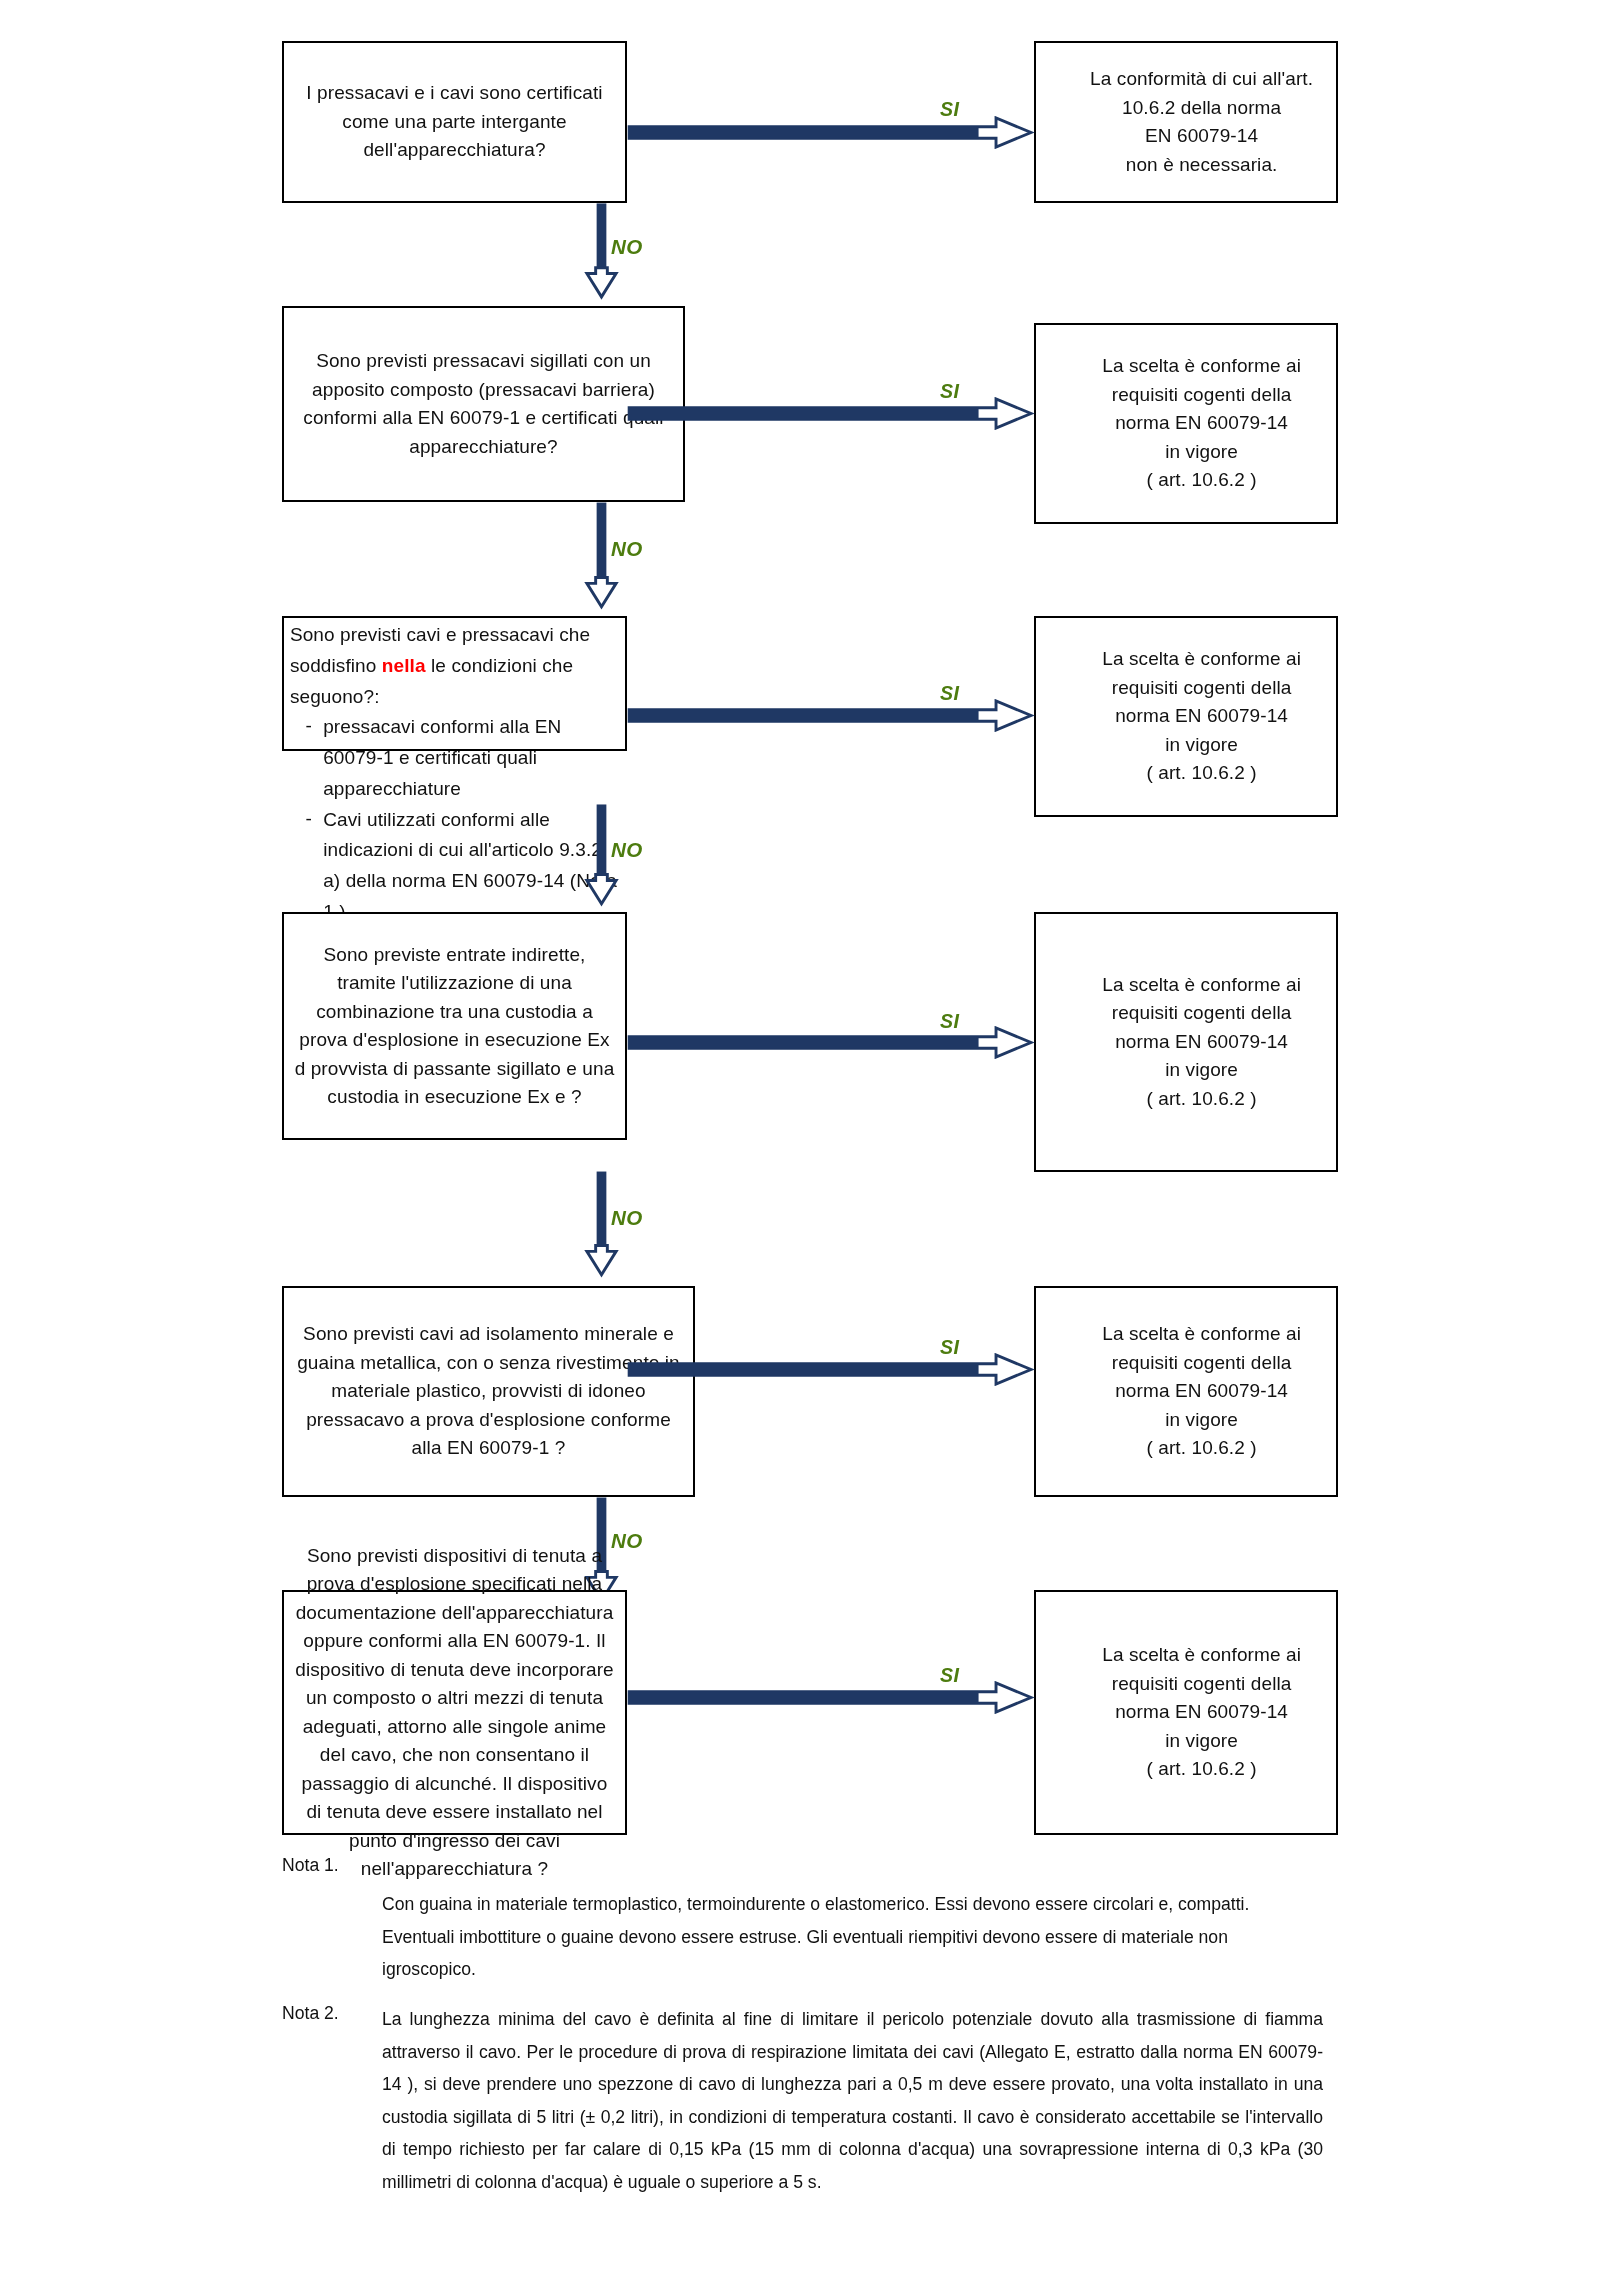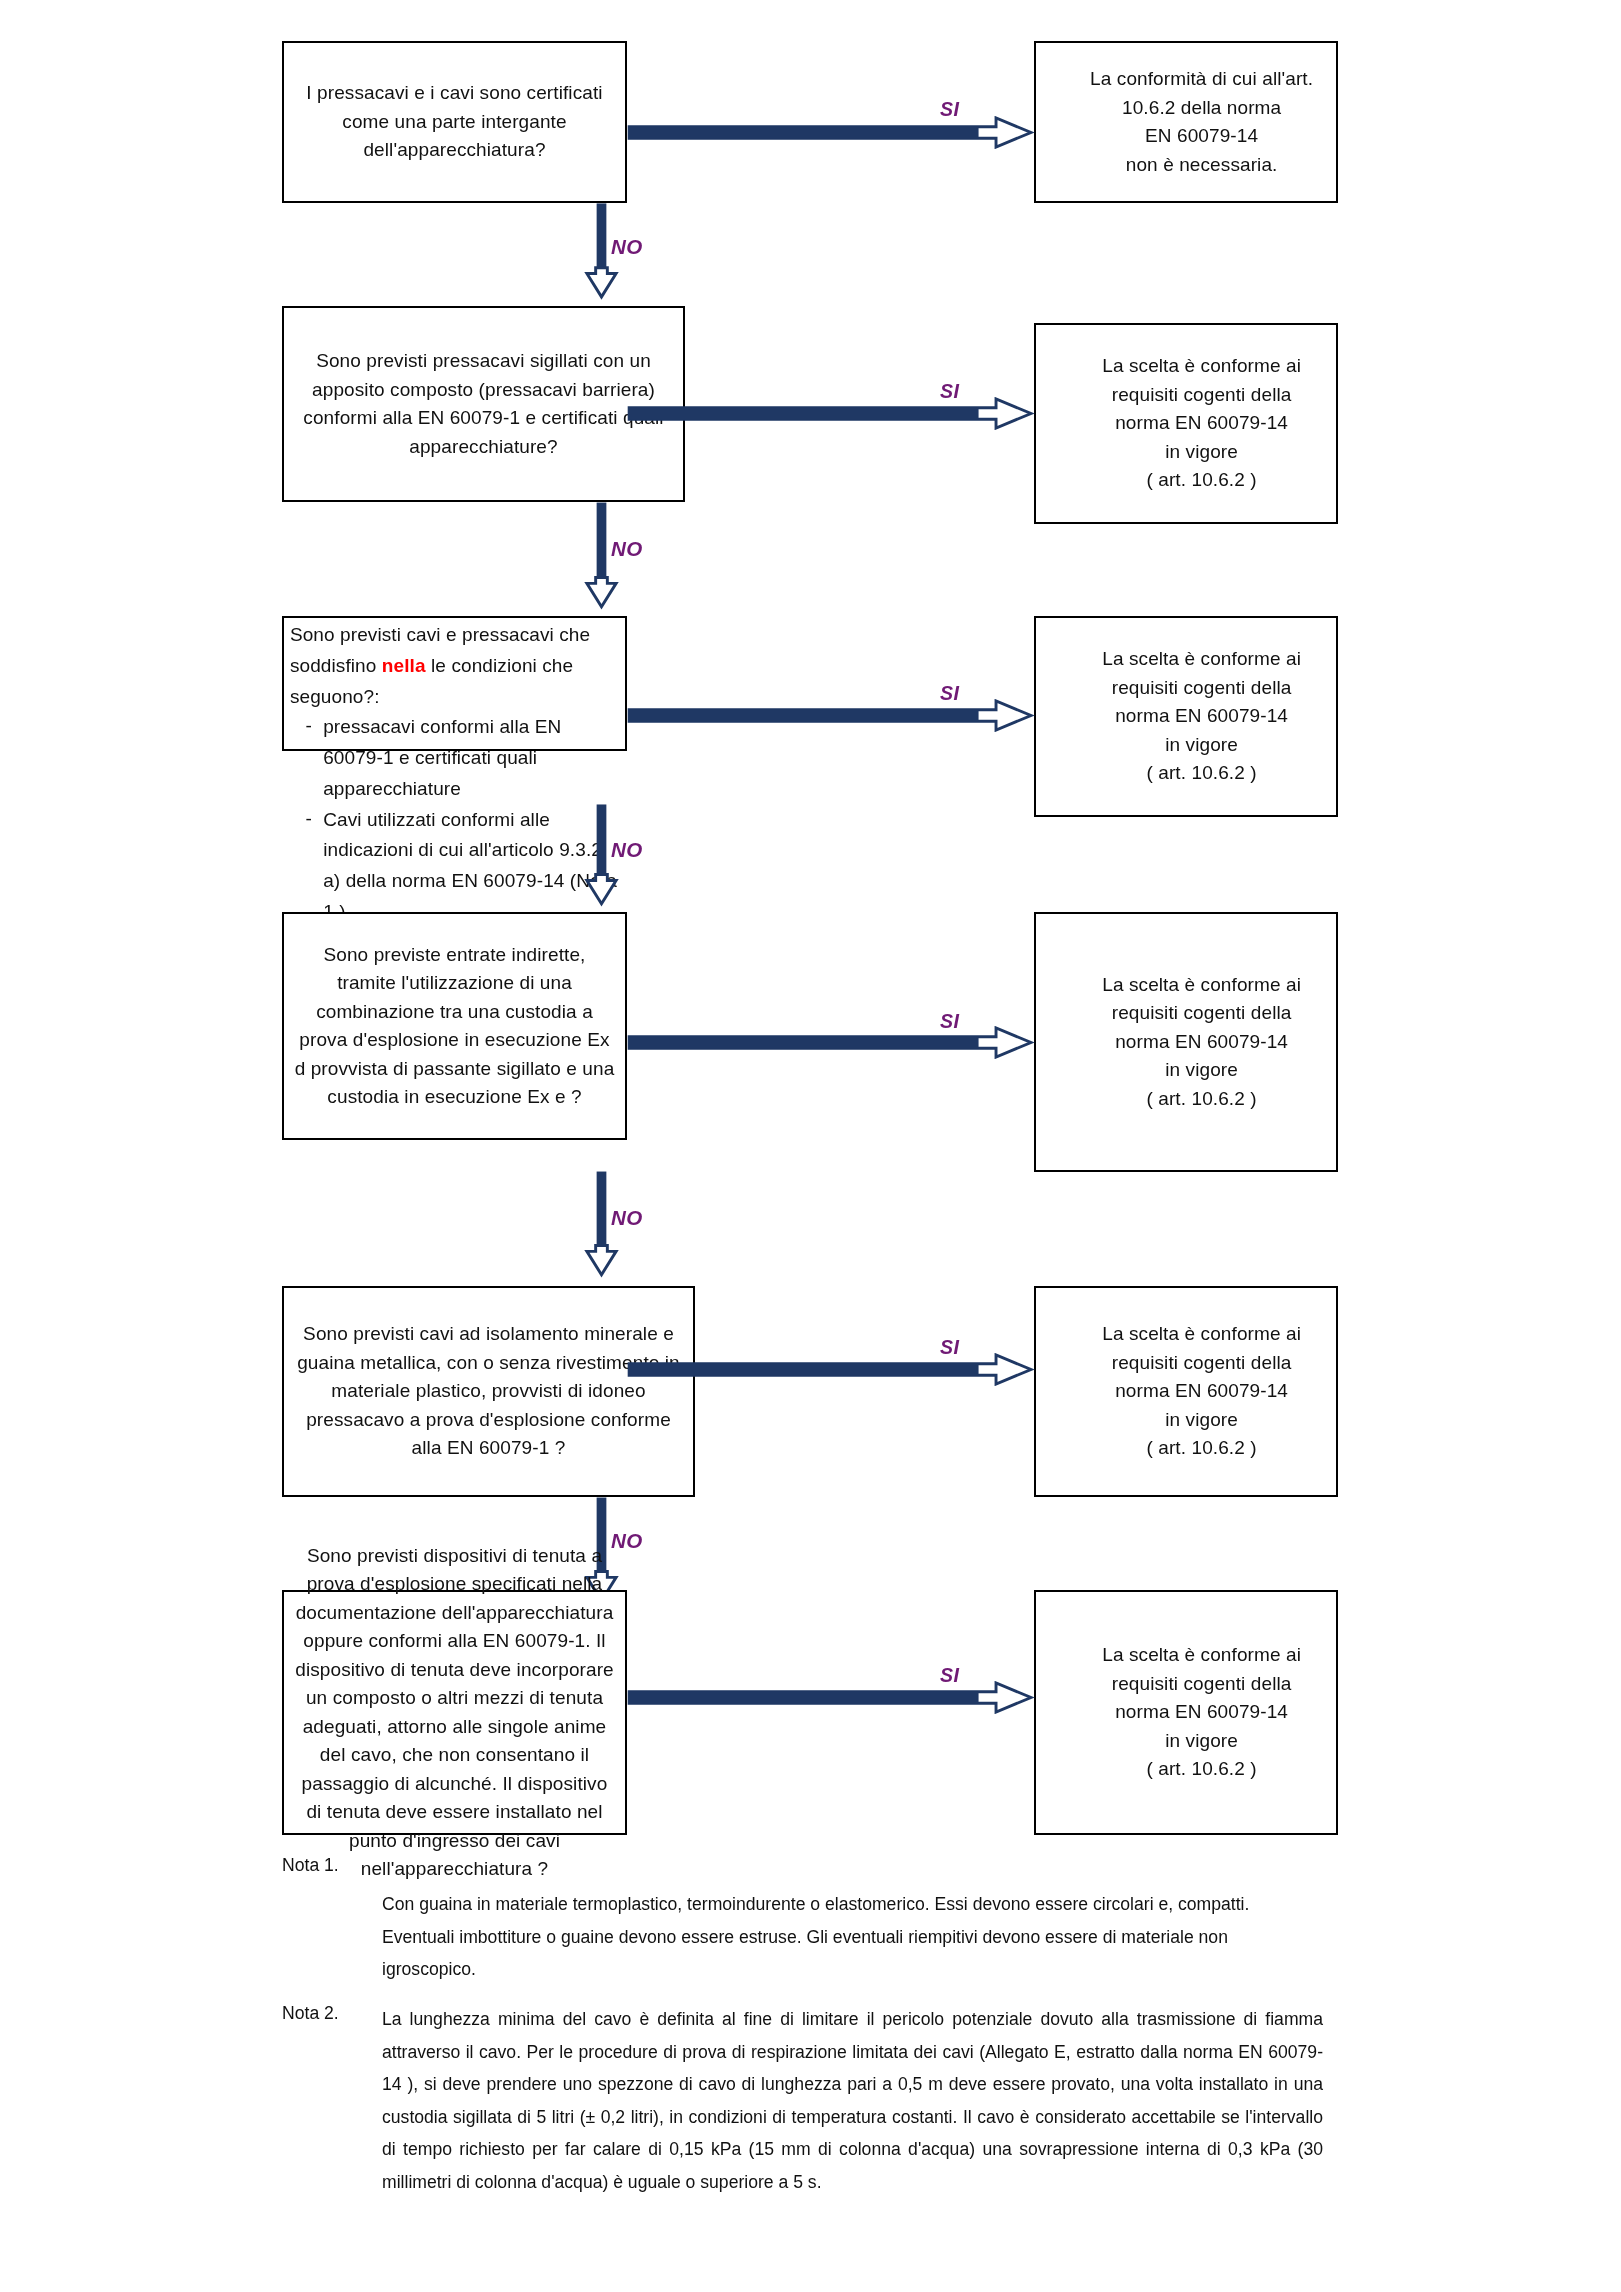--- a/index.html
+++ b/index.html
@@ -80,21 +80,21 @@
     position: absolute;
   }
   .arrow-right {
     position: absolute;
   }
   .lbl {
     position: absolute;
     font-style: italic;
     font-weight: bold;
     font-size: 20.6px;
-    color: #701a75;
+    color: #4d7c0f;
     letter-spacing: 0.4px;
   }
   .lbl-no { font-size: 20.6px; font-style: italic; }
   .lbl-si { font-size: 19.6px; }
   .note-label {
     position: absolute;
     font-size: 17.6px;
     color: #111111;
   }
   .note-body {

